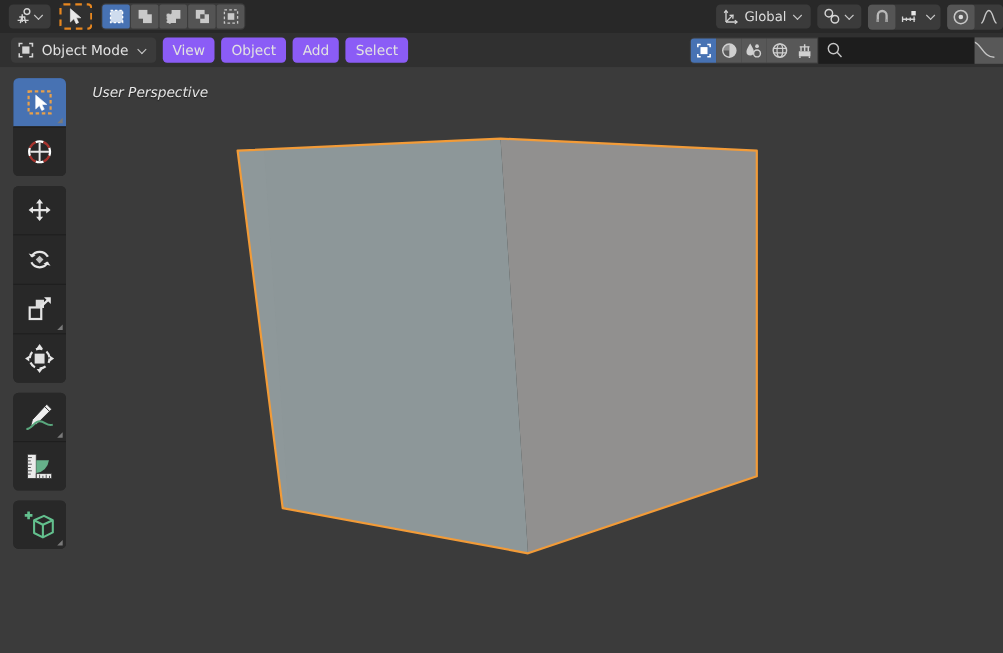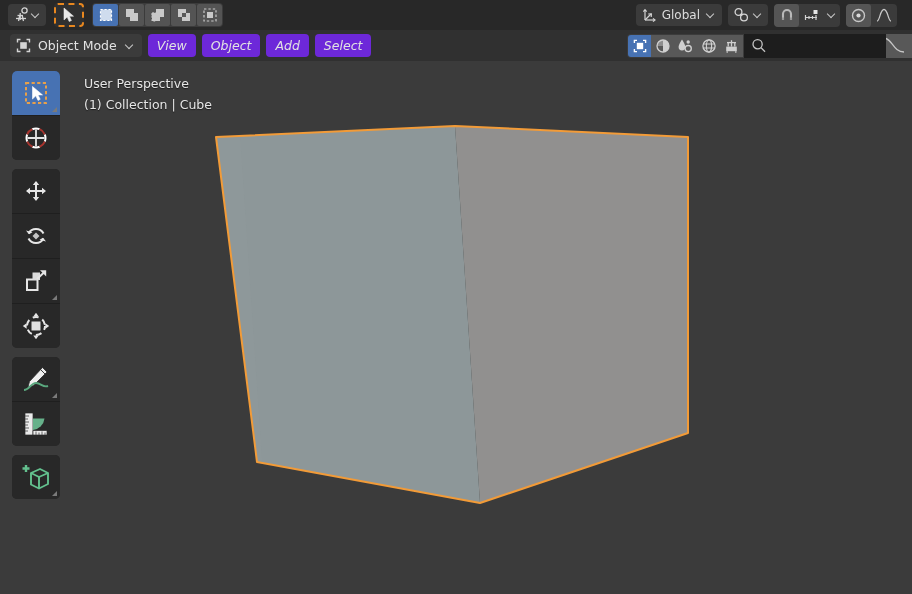--- a/index.html
+++ b/index.html
@@ -34,21 +34,21 @@
     display: flex;
     align-items: center;
     padding-left: 8px;
     gap: 8px;
   }
   .tb-right {
     margin-left: auto;
     display: flex;
     align-items: center;
     gap: 6px;
-    padding-right: 15px;
+    padding-right: 0;
   }
 
   .pillgroup {
     display: flex;
     align-items: center;
     background: #3b3b3b;
     border-radius: 4px;
     height: 22px;
     overflow: hidden;
   }
@@ -140,22 +140,21 @@
     gap: 6px;
     justify-content: space-between;
   }
   .menuitem {
     height: 23px;
     display: flex; align-items: center;
     padding: 0 9px;
     color: #e2e2e2;
     font-size: 12.5px;
     border-radius: 4px;
-    background: #6d28d9;
-    font-style: italic;
+    background: #8b5cf6;
   }
   .hdr-right {
     margin-left: auto;
     display: flex; align-items: center;
     padding-right: 0px;
   }
   .shadegroup {
     display: flex;
     align-items: center;
     background: #3b3b3b;
@@ -188,20 +187,21 @@
     overflow: hidden;
   }
 
   
   .viewport {
     position: absolute;
     left: 0; top: 61px;
     width: 912px; height: 533px;
     background: #3b3b3b;
     overflow: hidden;
+    font-style: italic;
   }
   .vp-text {
     position: absolute;
     left: 84px; top: 12px;
     color: #e6e6e6;
     font-size: 12.5px;
     line-height: 21px;
     text-shadow: 0 1px 1px rgba(0,0,0,0.55);
     pointer-events: none;
   }
@@ -453,21 +453,20 @@
 
       <polygon points="216,76 455,65 480,442 257,401" fill="#8d9799"></polygon>
 
       <polygon points="216,76 240,75 262,400 257,401" fill="#8f999b" opacity="0.55"></polygon>
 
       <polygon points="216,76 455,65 688,76 688,372 480,442 257,401" fill="none" stroke="#f29b38" stroke-width="2" stroke-linejoin="round"></polygon>
     </svg>
 
     <div class="vp-text">
       <div>User Perspective</div>
-      <div>(1) Collection | Cube</div>
     </div>
 
     <div class="toolbar">
 
       <div class="tgroup">
         <div class="tbtn active corner">
           <svg width="28" height="28" viewBox="0 0 28 28">
             <rect x="4" y="4" width="20" height="20" fill="none" stroke="#e8a04a" stroke-width="2" stroke-dasharray="3.2 2.4"></rect>
             <path d="M10.5 7.5 L10.5 20 L13.8 16.8 L16 21.4 L18.2 20.3 L16 15.9 L20.5 15.9 Z" fill="#ffffff" stroke="#ffffff" stroke-width="0.6" stroke-linejoin="round"></path>
           </svg>

